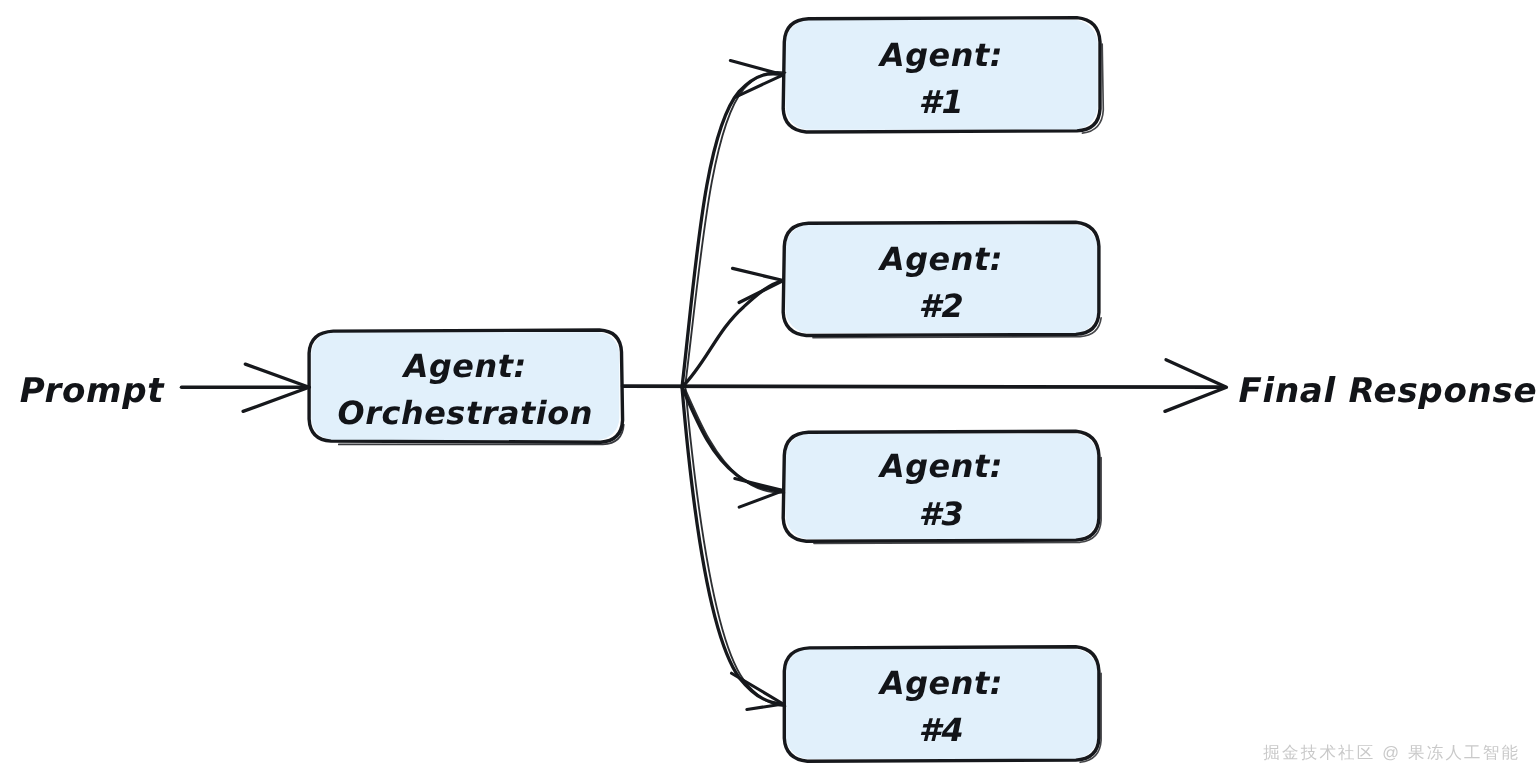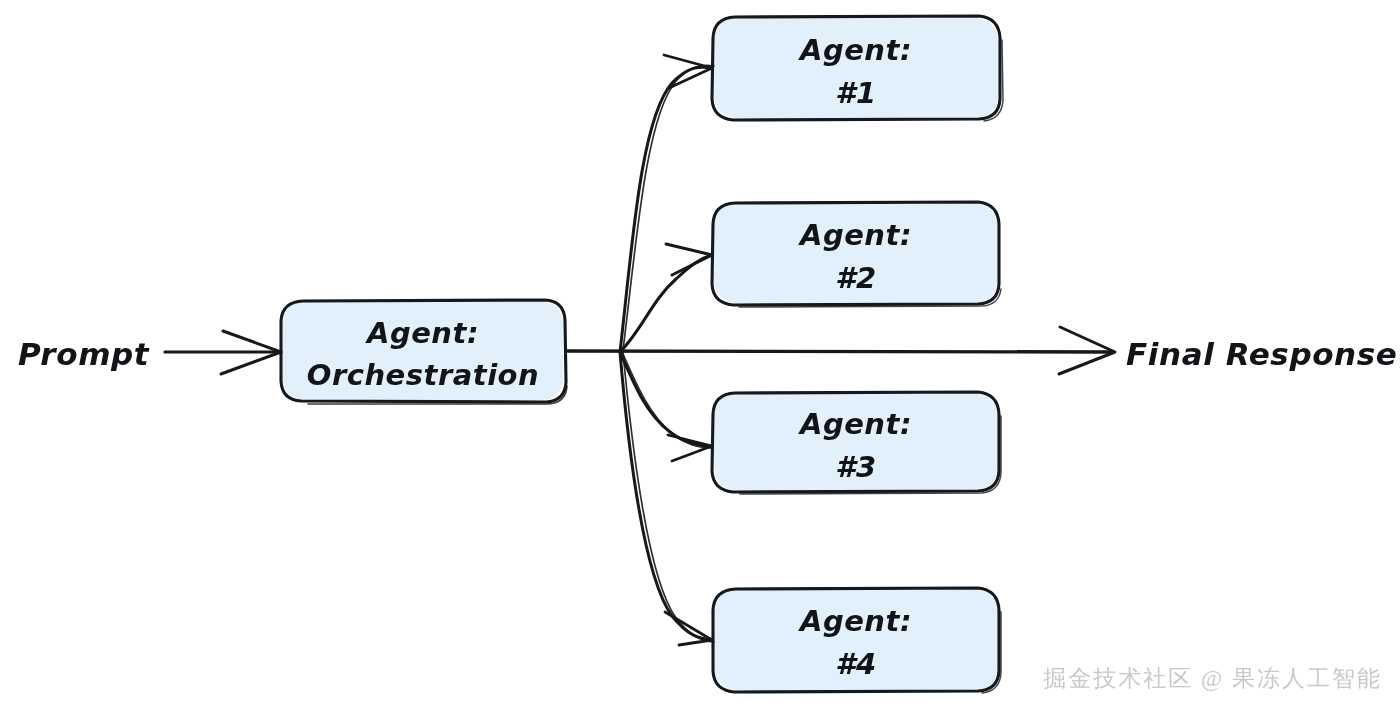--- a/index.html
+++ b/index.html
@@ -46,22 +46,22 @@
     font-family: "DejaVu Sans", sans-serif;
     font-style: italic;
     font-weight: 700;
     fill: #121418;
     letter-spacing: 0.6px;
   }
   .watermark-text {
     position: absolute;
     right: 18px;
     bottom: 18px;
-    font-family: Liberation Serif, serif;
-    font-size: 23px;
+    font-family: Liberation Sans, sans-serif;
+    font-size: 15px;
     color: #c9c9c9;
     letter-spacing: 2px;
     white-space: nowrap;
     user-select: none;
     text-align: center;
   }
 </style>
 </head>
 <body>
 

